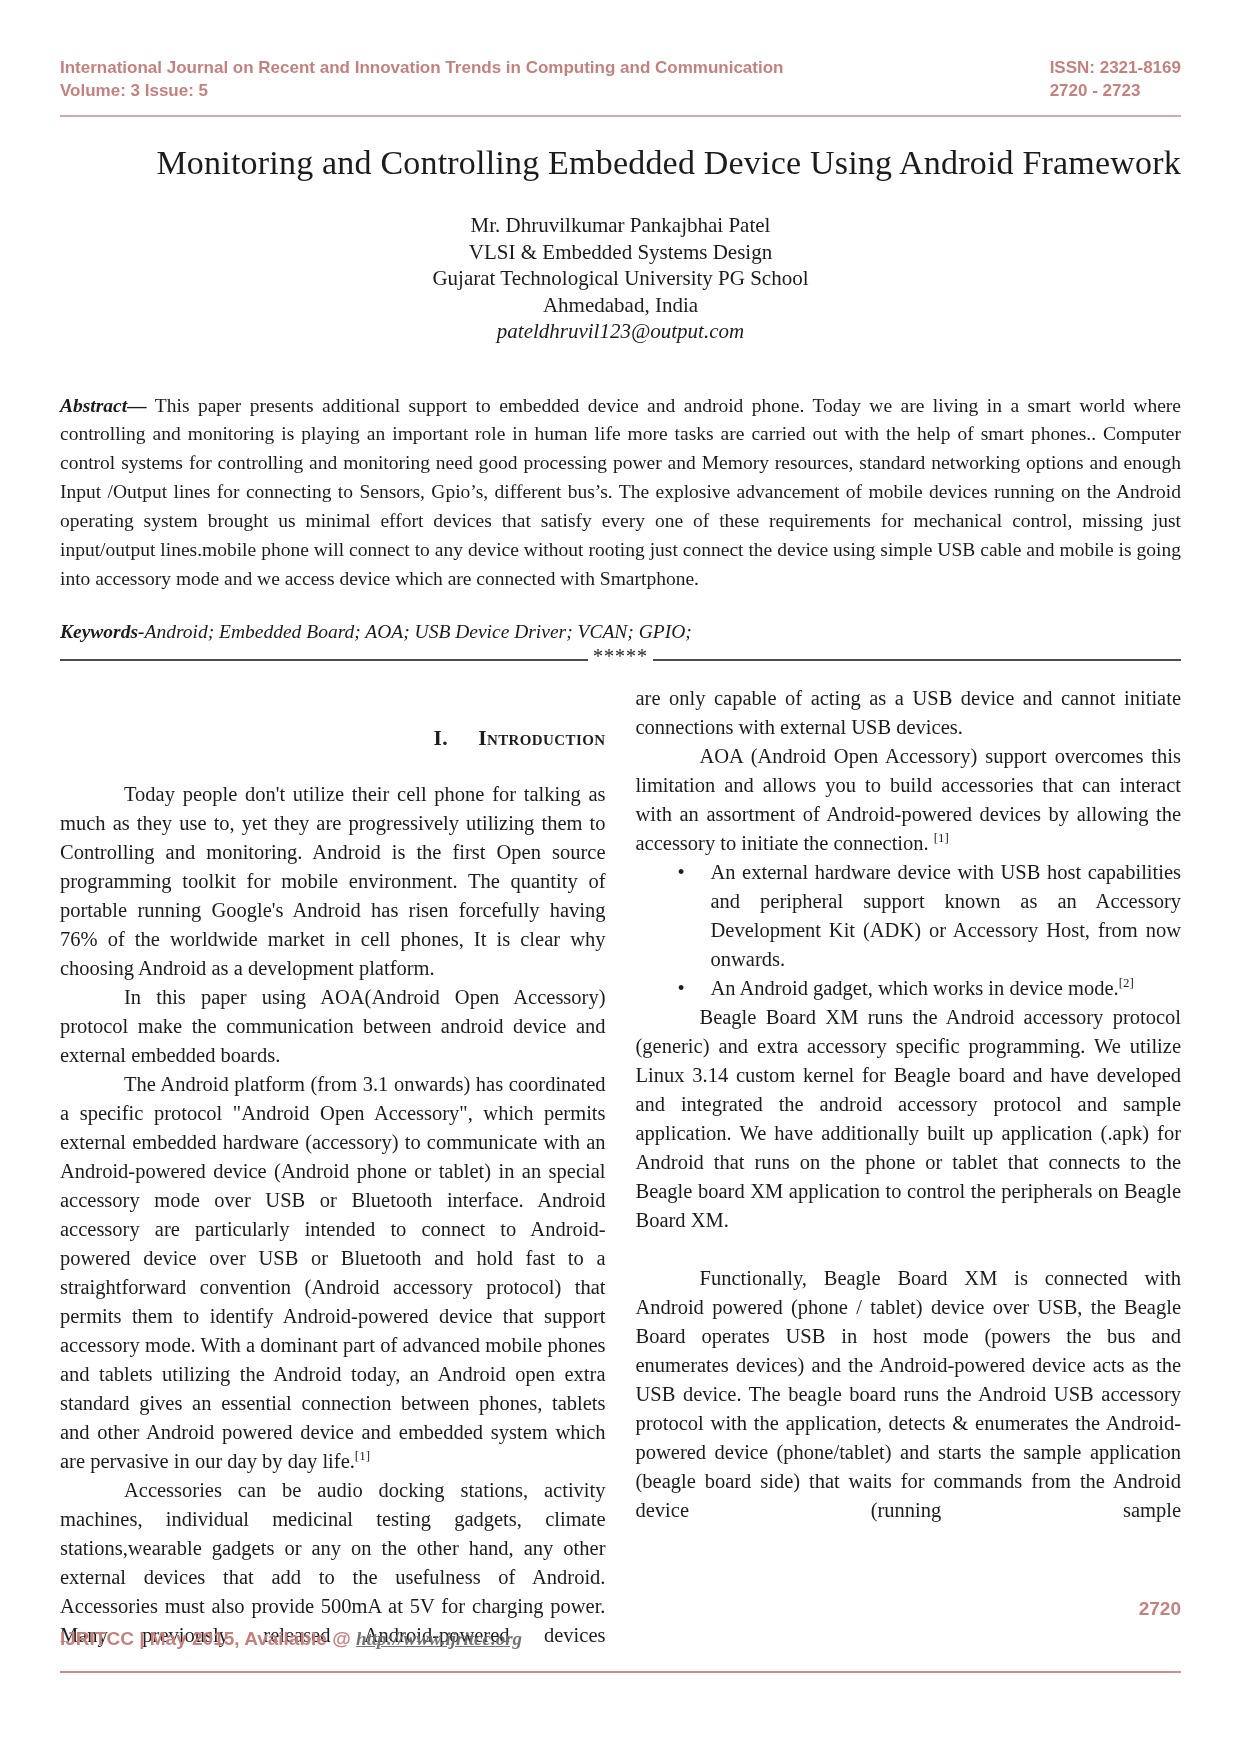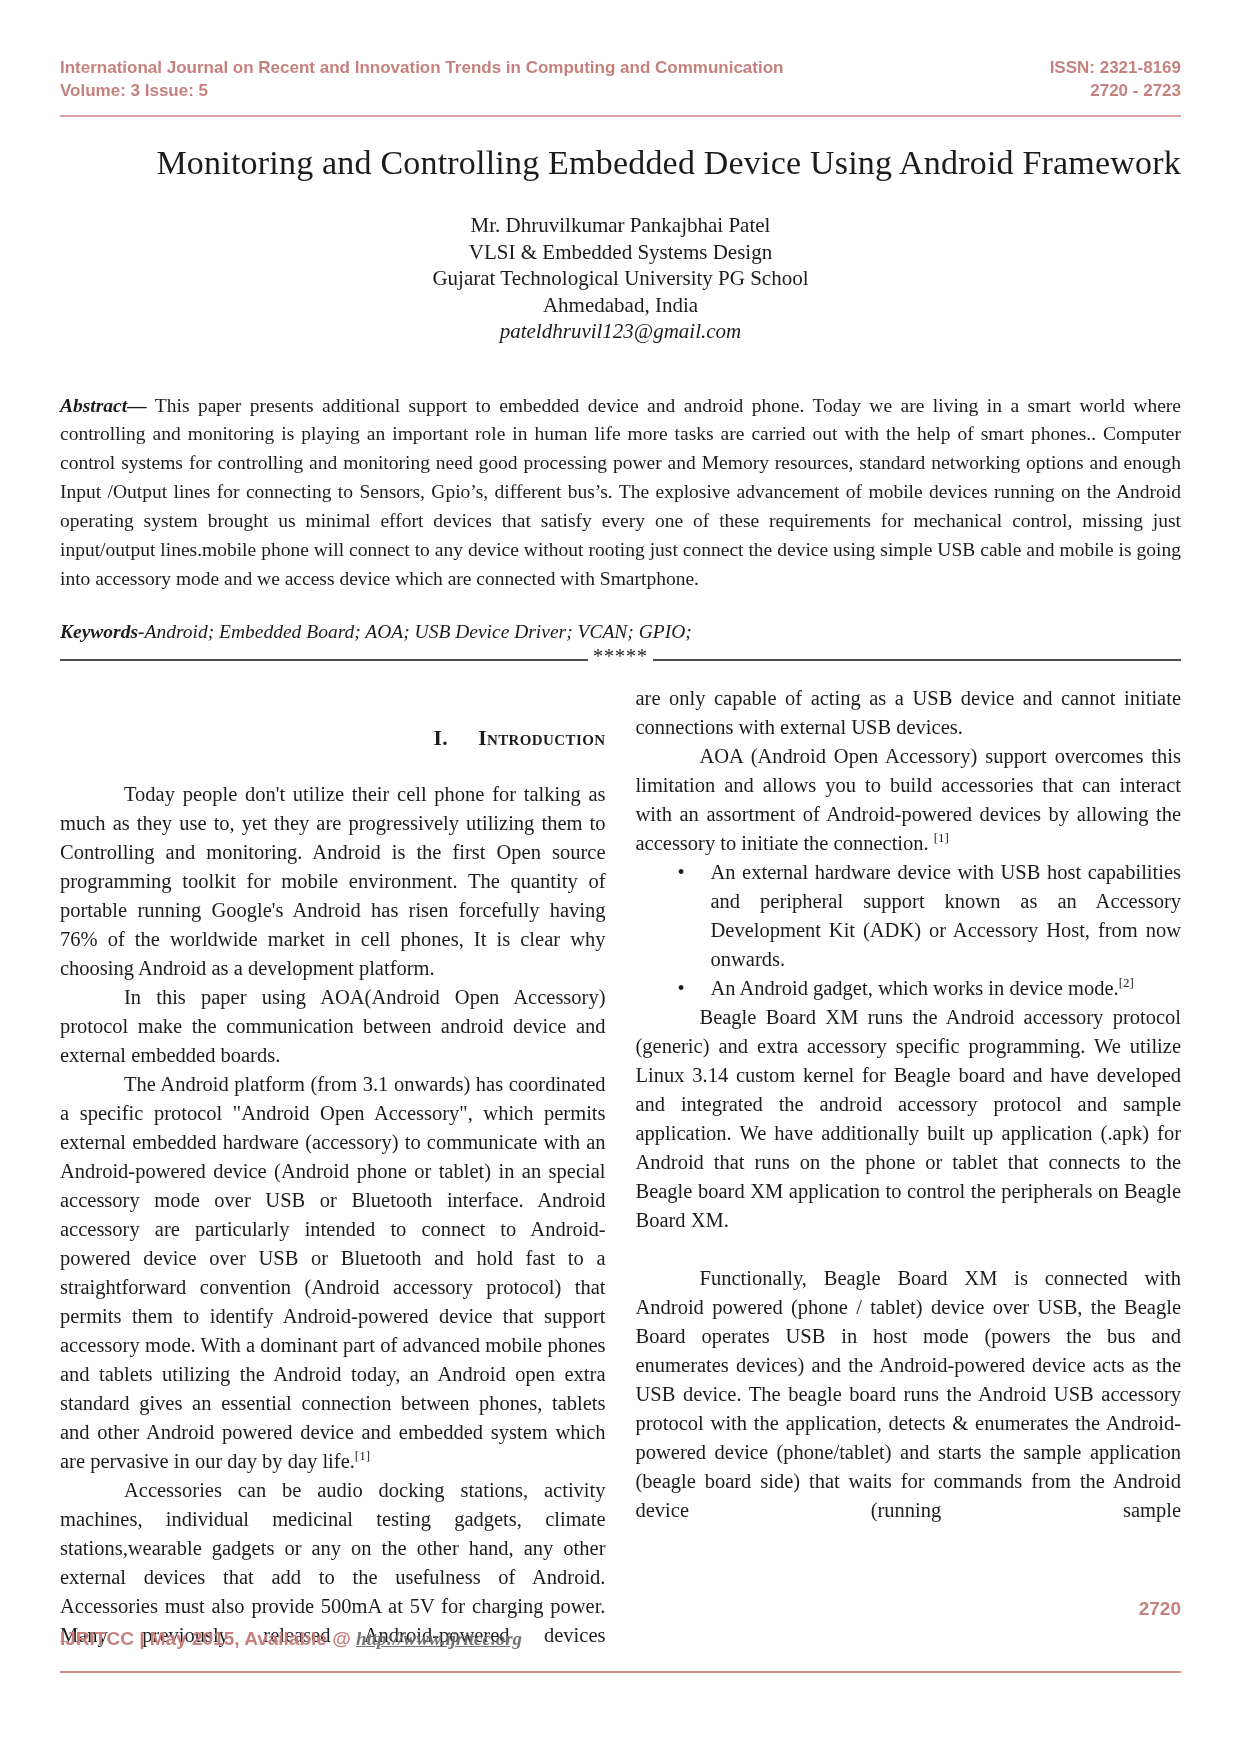--- a/index.html
+++ b/index.html
@@ -13,21 +13,21 @@
   }
   .page { position: absolute; inset: 0; padding: 56px 60px 0 60px; }
 
   
   .running-header {
     display: flex; justify-content: space-between;
     font-family: "Liberation Sans", sans-serif;
     font-weight: bold; font-size: 17px; line-height: 23px;
     color: var(--accent, #c5817e);
   }
-  .running-header .right { text-align: right; }
+  .running-header .right { text-align: left; }
   .header-rule {
     margin-top: 13px;
     border-top: 2px solid #d8a7a6;
   }
 
   
   .paper-title {
     margin-top: 27px;
     text-align: right;
     font-size: 34px; font-weight: 400;
@@ -124,21 +124,21 @@
   </div>
   <div class="header-rule"></div>
 
   <h1 class="paper-title">Monitoring and Controlling Embedded Device Using Android Framework</h1>
 
   <div class="author-block">
     <div>Mr. Dhruvilkumar Pankajbhai Patel</div>
     <div>VLSI &amp; Embedded Systems Design</div>
     <div>Gujarat Technological University PG School</div>
     <div>Ahmedabad, India</div>
-    <div class="email">pateldhruvil123@gmail.com</div>
+    <div class="email">pateldhruvil123@output.com</div>
   </div>
 
   <p class="abstract"><span class="lead">Abstract—</span><span> This paper presents additional support to embedded device and android phone. Today we are living in a smart world where controlling and monitoring is playing an important role in human life more tasks are carried out with the help of smart phones.. Computer control systems for controlling and monitoring need good processing power and Memory resources, standard networking options and enough Input /Output lines for connecting to Sensors, Gpio’s, different bus’s. The explosive advancement of mobile devices running on the Android operating system brought us minimal effort devices that satisfy every one of these requirements for mechanical control, missing just input/output lines.mobile phone will connect to any device without rooting just connect the device using simple USB cable and mobile is going into accessory mode and we access device which are connected with Smartphone.</span></p>
 
   <p class="keywords"><span class="lead">Keywords-</span><span>Android; Embedded Board; AOA; USB Device Driver; VCAN; GPIO;</span></p>
 
   <div class="star-divider">
     <span class="line"></span>
     <span class="stars">*****</span>
     <span class="line"></span>

